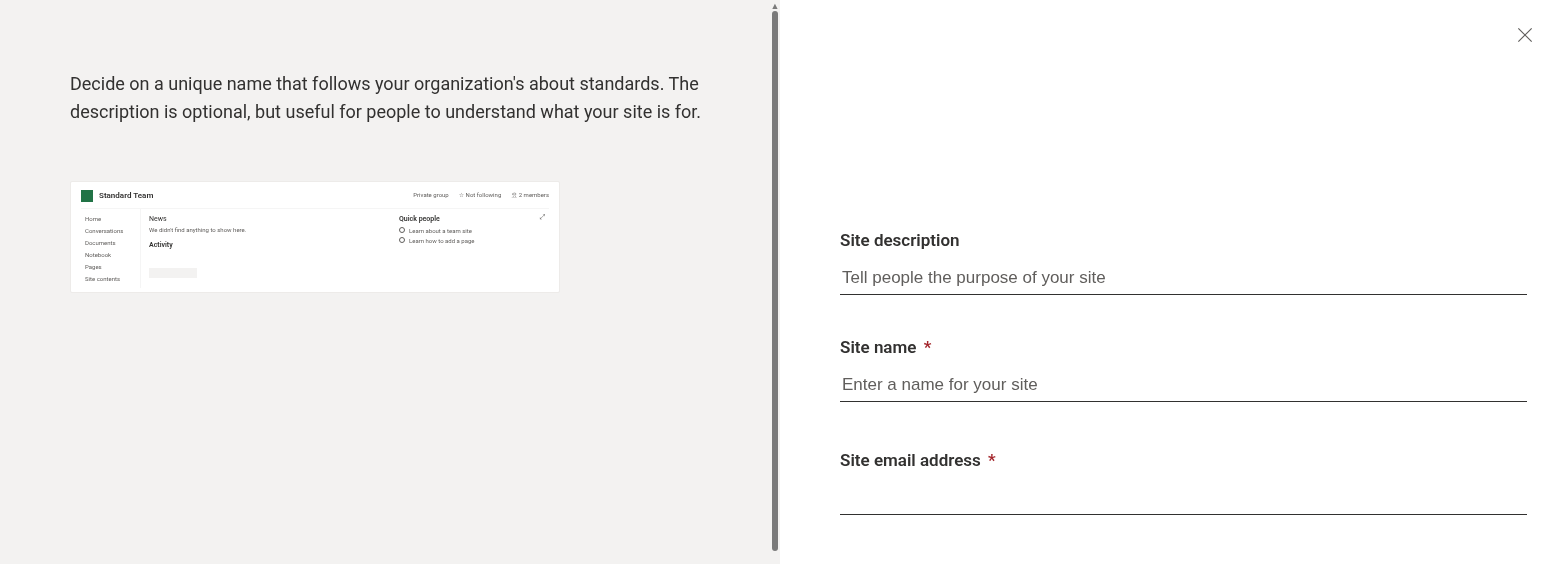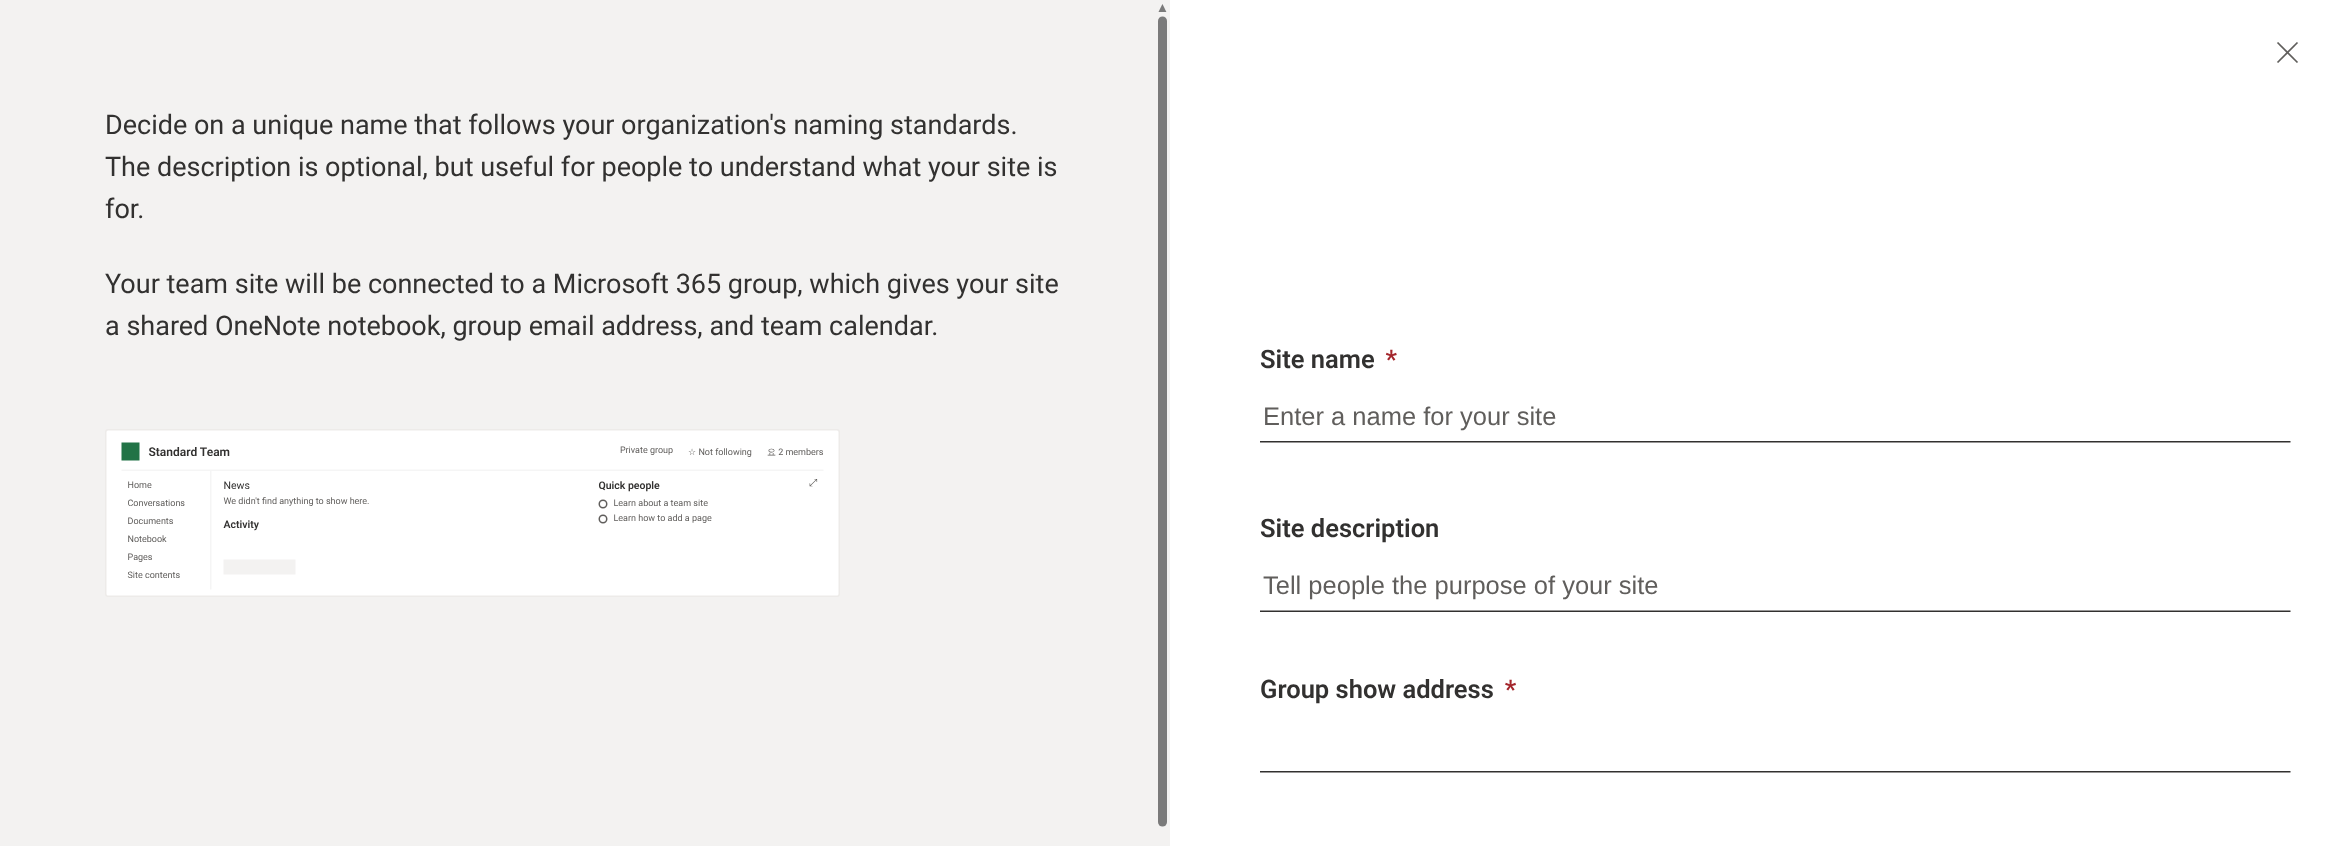--- a/index.html
+++ b/index.html
@@ -159,22 +159,21 @@
       color: #323130;
       background: transparent;
     }
     .field-input::placeholder { color: #605e5c; }
   </style>
 </head>
 <body>
 
 <div class="left-pane">
   <div class="intro">
-    <p>Decide on a unique name that follows your organization's naming standards. The description is optional, but useful for people to understand what your site is for.</p>
-    <p>Your team site will be connected to a Microsoft 365 group, which gives your site a shared OneNote notebook, group email address, and team calendar.</p>
+    <p>Decide on a unique name that follows your organization's about standards. The description is optional, but useful for people to understand what your site is for.</p>
   </div>
 
   <div class="preview">
     <div class="preview-header">
       <div class="preview-logo"></div>
       <span class="preview-site-title">Standard Team</span>
       <div class="preview-header-right">
         <span>Private group</span>
         <span>☆ Not following</span>
         <span>요 2 members</span>
@@ -219,35 +218,35 @@
 </div>
 
 <div class="right-pane">
   <button class="close-btn">
     <svg viewBox="0 0 24 24">
       <line x1="4" y1="4" x2="20" y2="20" stroke="currentColor" stroke-width="1.4"></line>
       <line x1="20" y1="4" x2="4" y2="20" stroke="currentColor" stroke-width="1.4"></line>
     </svg>
   </button>
 
+  <div class="field">
+    <label class="field-label">
+      <span>Site description</span>
+    </label>
+    <input type="text" class="field-input" placeholder="Tell people the purpose of your site" style="">
+  </div>
+
   <div class="field field-sitename">
     <label class="field-label">
       <span>Site name</span>
       <span class="req">*</span>
     </label>
     <input type="text" class="field-input" placeholder="Enter a name for your site" style="">
   </div>
 
   <div class="field">
     <label class="field-label">
-      <span>Site description</span>
-    </label>
-    <input type="text" class="field-input" placeholder="Tell people the purpose of your site" style="">
-  </div>
-
-  <div class="field">
-    <label class="field-label">
-      <span>Group show address</span>
+      <span>Site email address</span>
       <span class="req">*</span>
     </label>
     <input type="text" class="field-input" placeholder="" style="">
   </div>
 </div>
 
 </body></html>

